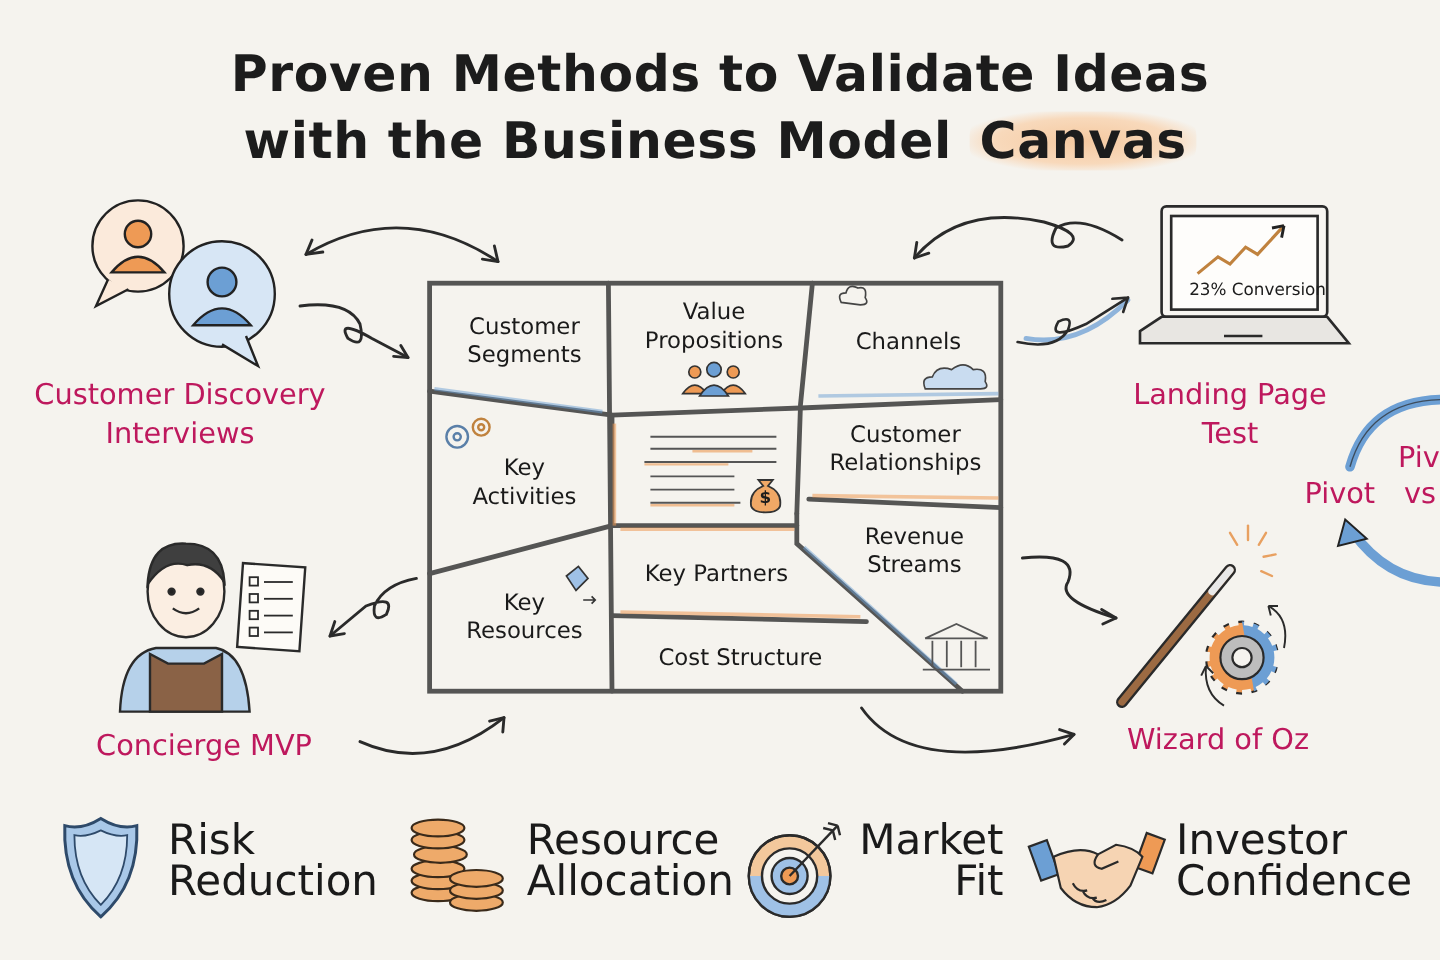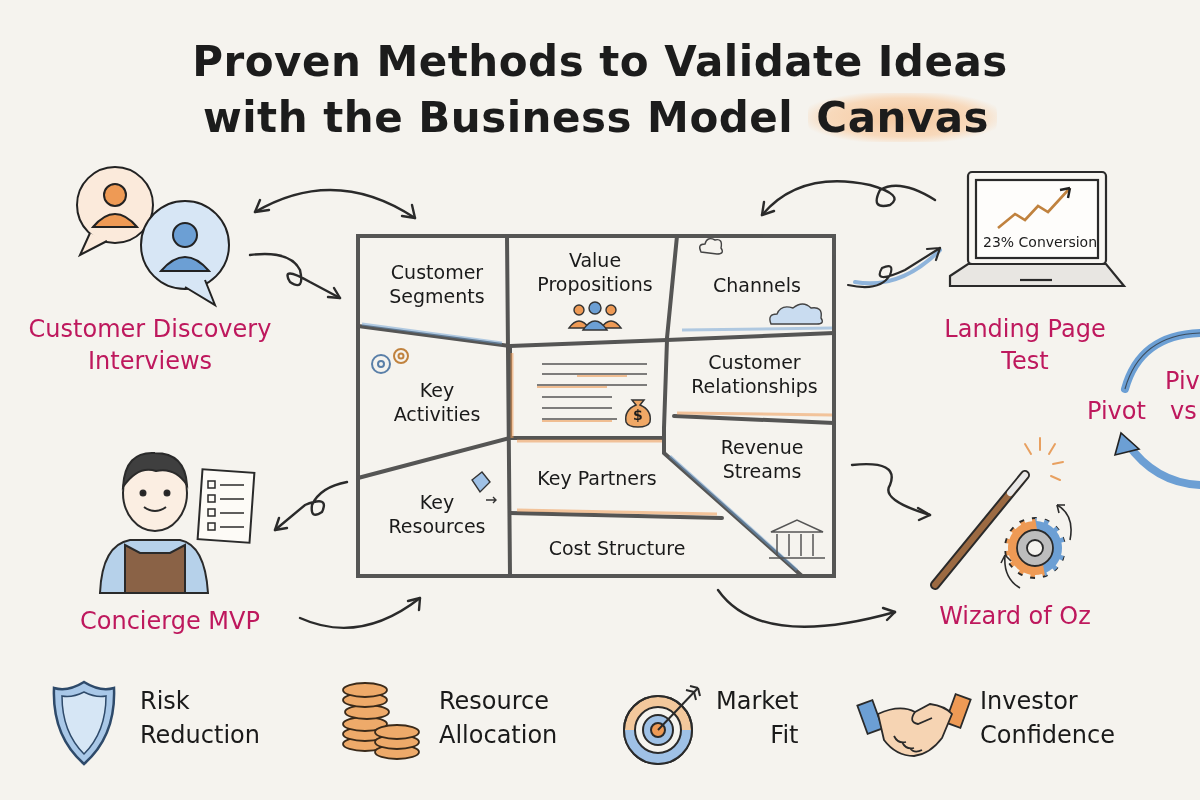--- a/index.html
+++ b/index.html
@@ -3,21 +3,21 @@
 <meta charset="utf-8">
 <style>
   *{box-sizing:border-box;margin:0;padding:0}
   html,body{width:1200px;height:800px;overflow:hidden}
   body{background:#f5f3ee;font-family:"DejaVu Sans",sans-serif;color:#1c1c1c;position:relative}
   .abs{position:absolute}
   .title{left:0;width:1200px;text-align:center;top:34px;font-size:42px;line-height:56px;letter-spacing:0.5px;font-weight:700}
   .hl{background:radial-gradient(ellipse at center,#f5c9a0 0%,#f8d9bb 55%,rgba(245,243,238,0) 78%);padding:0 8px;border-radius:20px}
   .label{font-size:24px;line-height:32px;text-align:center;color:#be185d}
   .cell{font-size:19px;line-height:24px;text-align:center;color:#1a1a1a}
-  .benefit-text{font-size:24px;line-height:34px;color:#1a1a1a}
+  .benefit-text{font-size:35px;line-height:34px;color:#1a1a1a}
   svg{overflow:visible}
   .small{font-size:14px}
 </style>
 </head>
 <body>
 
 <div class="abs title">
   <div>Proven Methods to Validate Ideas</div>
   <div>
     <span>with the Business Model</span>
@@ -216,21 +216,21 @@
   <svg class="abs" style="left:5px;top:0" width="175" height="130">
     <g stroke="#2a2a2a" stroke-width="2.2">
       <rect x="28" y="4" width="138" height="92" rx="4" fill="#f8f6f2"></rect>
       <rect x="36" y="12" width="122" height="78" fill="#fefdfb"></rect>
       <path d="M10,108 L28,96 L166,96 L184,118 L10,118 Z" fill="#e8e6e2"></path>
       <line x1="80" y1="112" x2="112" y2="112"></line>
     </g>
     <path d="M58,60 L75,46 L85,52 L98,38 L108,44 L130,20" fill="none" stroke="#c0823e" stroke-width="2.6"></path>
     <path d="M130,20 l-10,2 M130,20 l-2,10" fill="none" stroke="#222" stroke-width="2.4"></path>
   </svg>
-  <div class="abs small" style="left:40px;top:66px;width:130px;text-align:center">23% Conversion</div>
+  <div class="abs small" style="left:40px;top:66px;width:130px;text-align:right">23% Conversion</div>
   <div class="abs label" style="left:-20px;top:145px;width:220px">
     <div>Landing Page</div>
     <div>Test</div>
   </div>
 </div>
 
 <div class="abs" style="left:1085px;top:325px;width:115px;height:165px">
   <svg class="abs" style="left:0;top:0" width="115" height="165">
     <path d="M40,64 Q55,10 115,8" fill="none" stroke="#6c9fd4" stroke-width="8" stroke-linecap="round"></path>
     <path d="M40,64 Q55,10 115,8" fill="none" stroke="#2a2a2a" stroke-width="1.2" opacity="0.7"></path>

